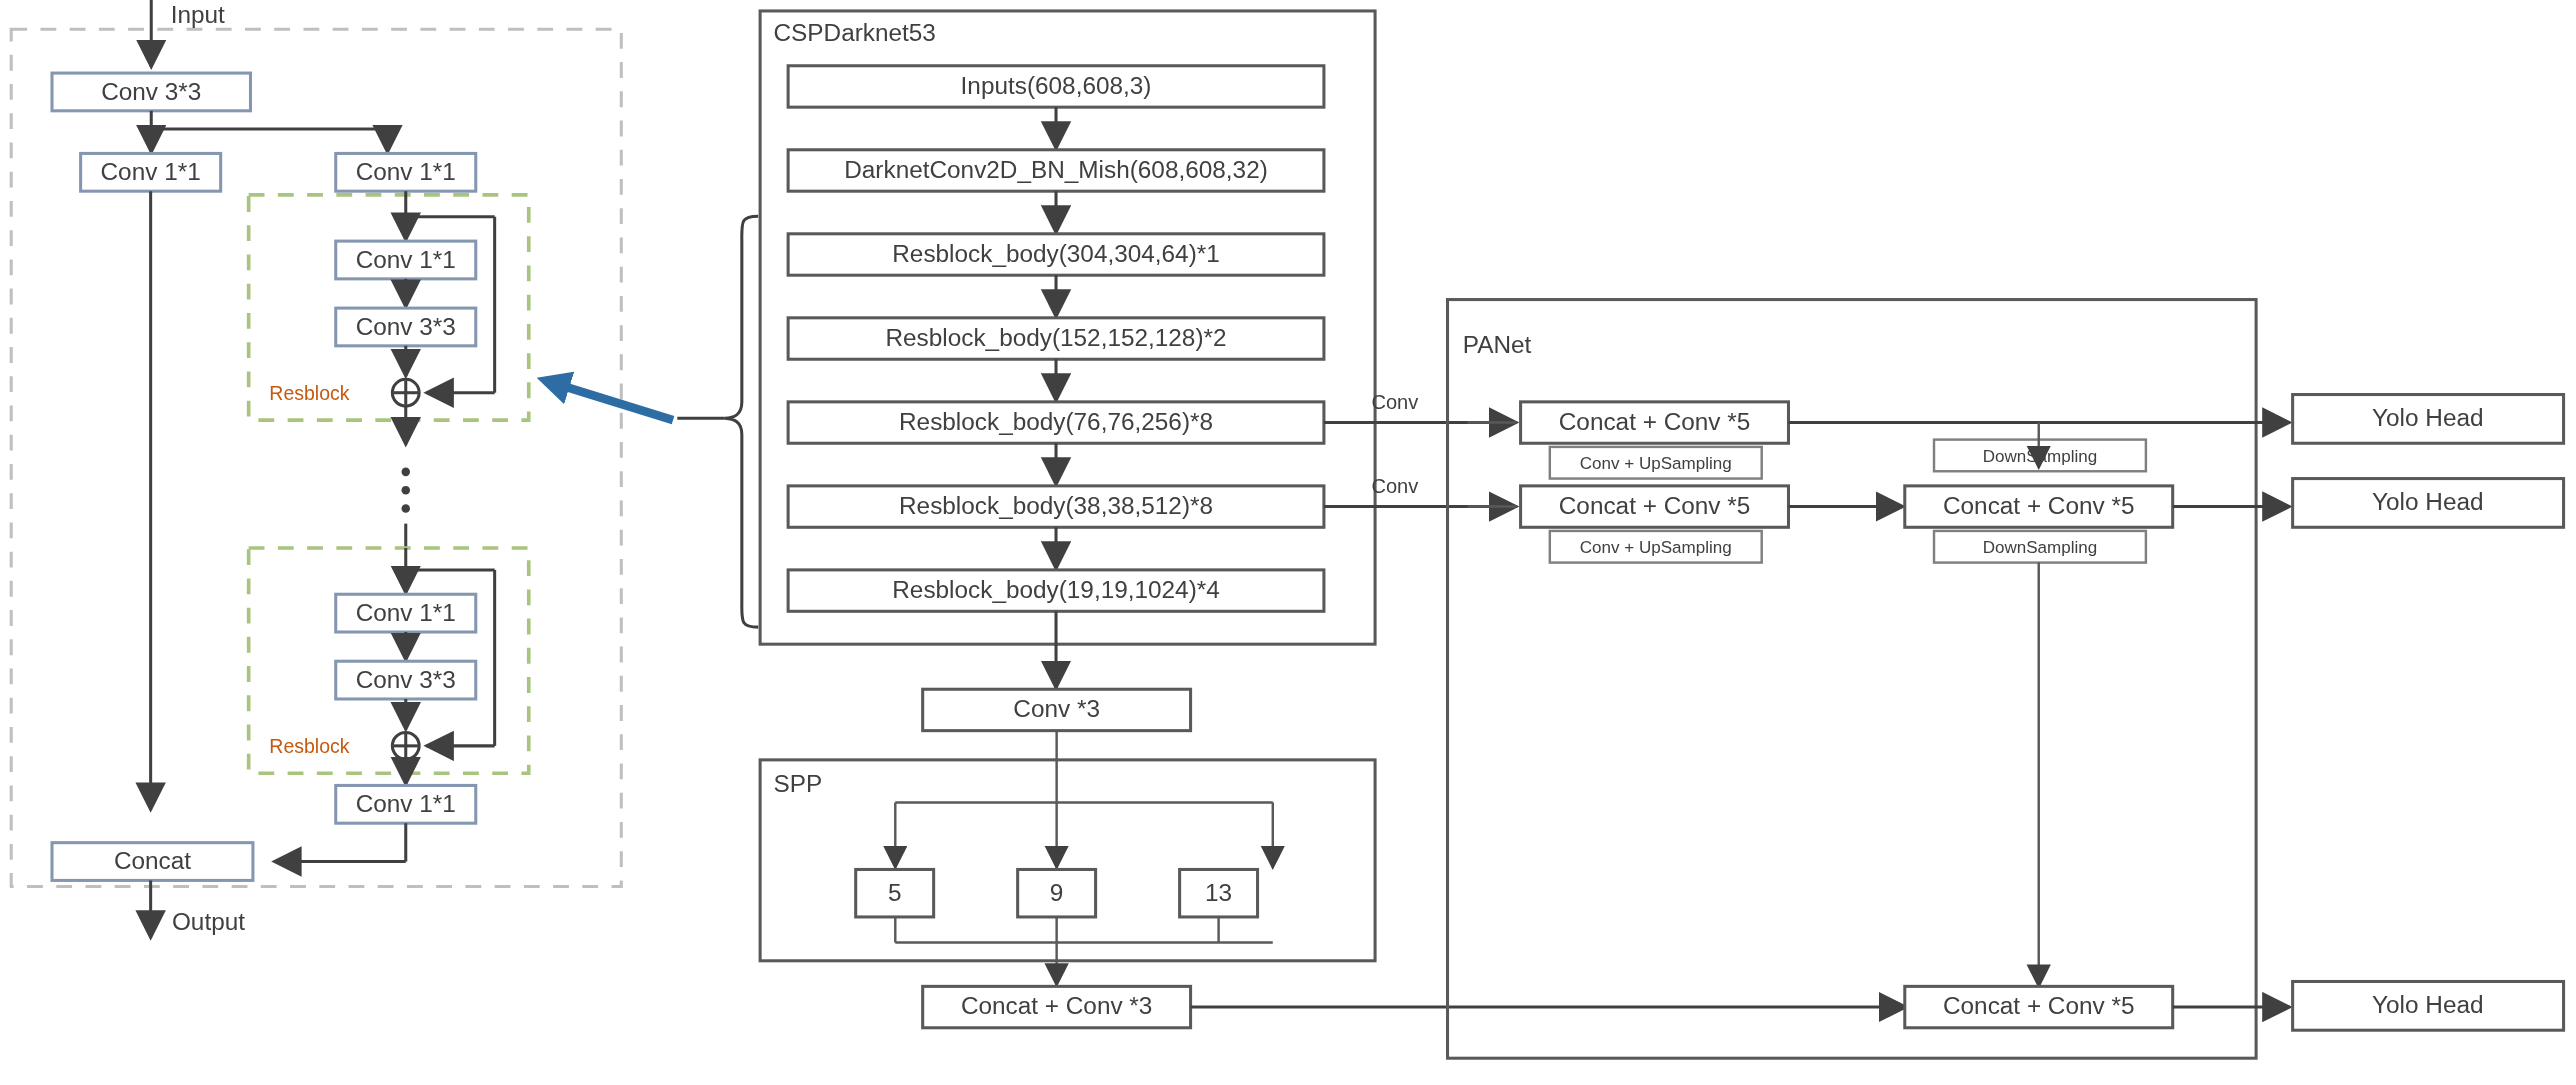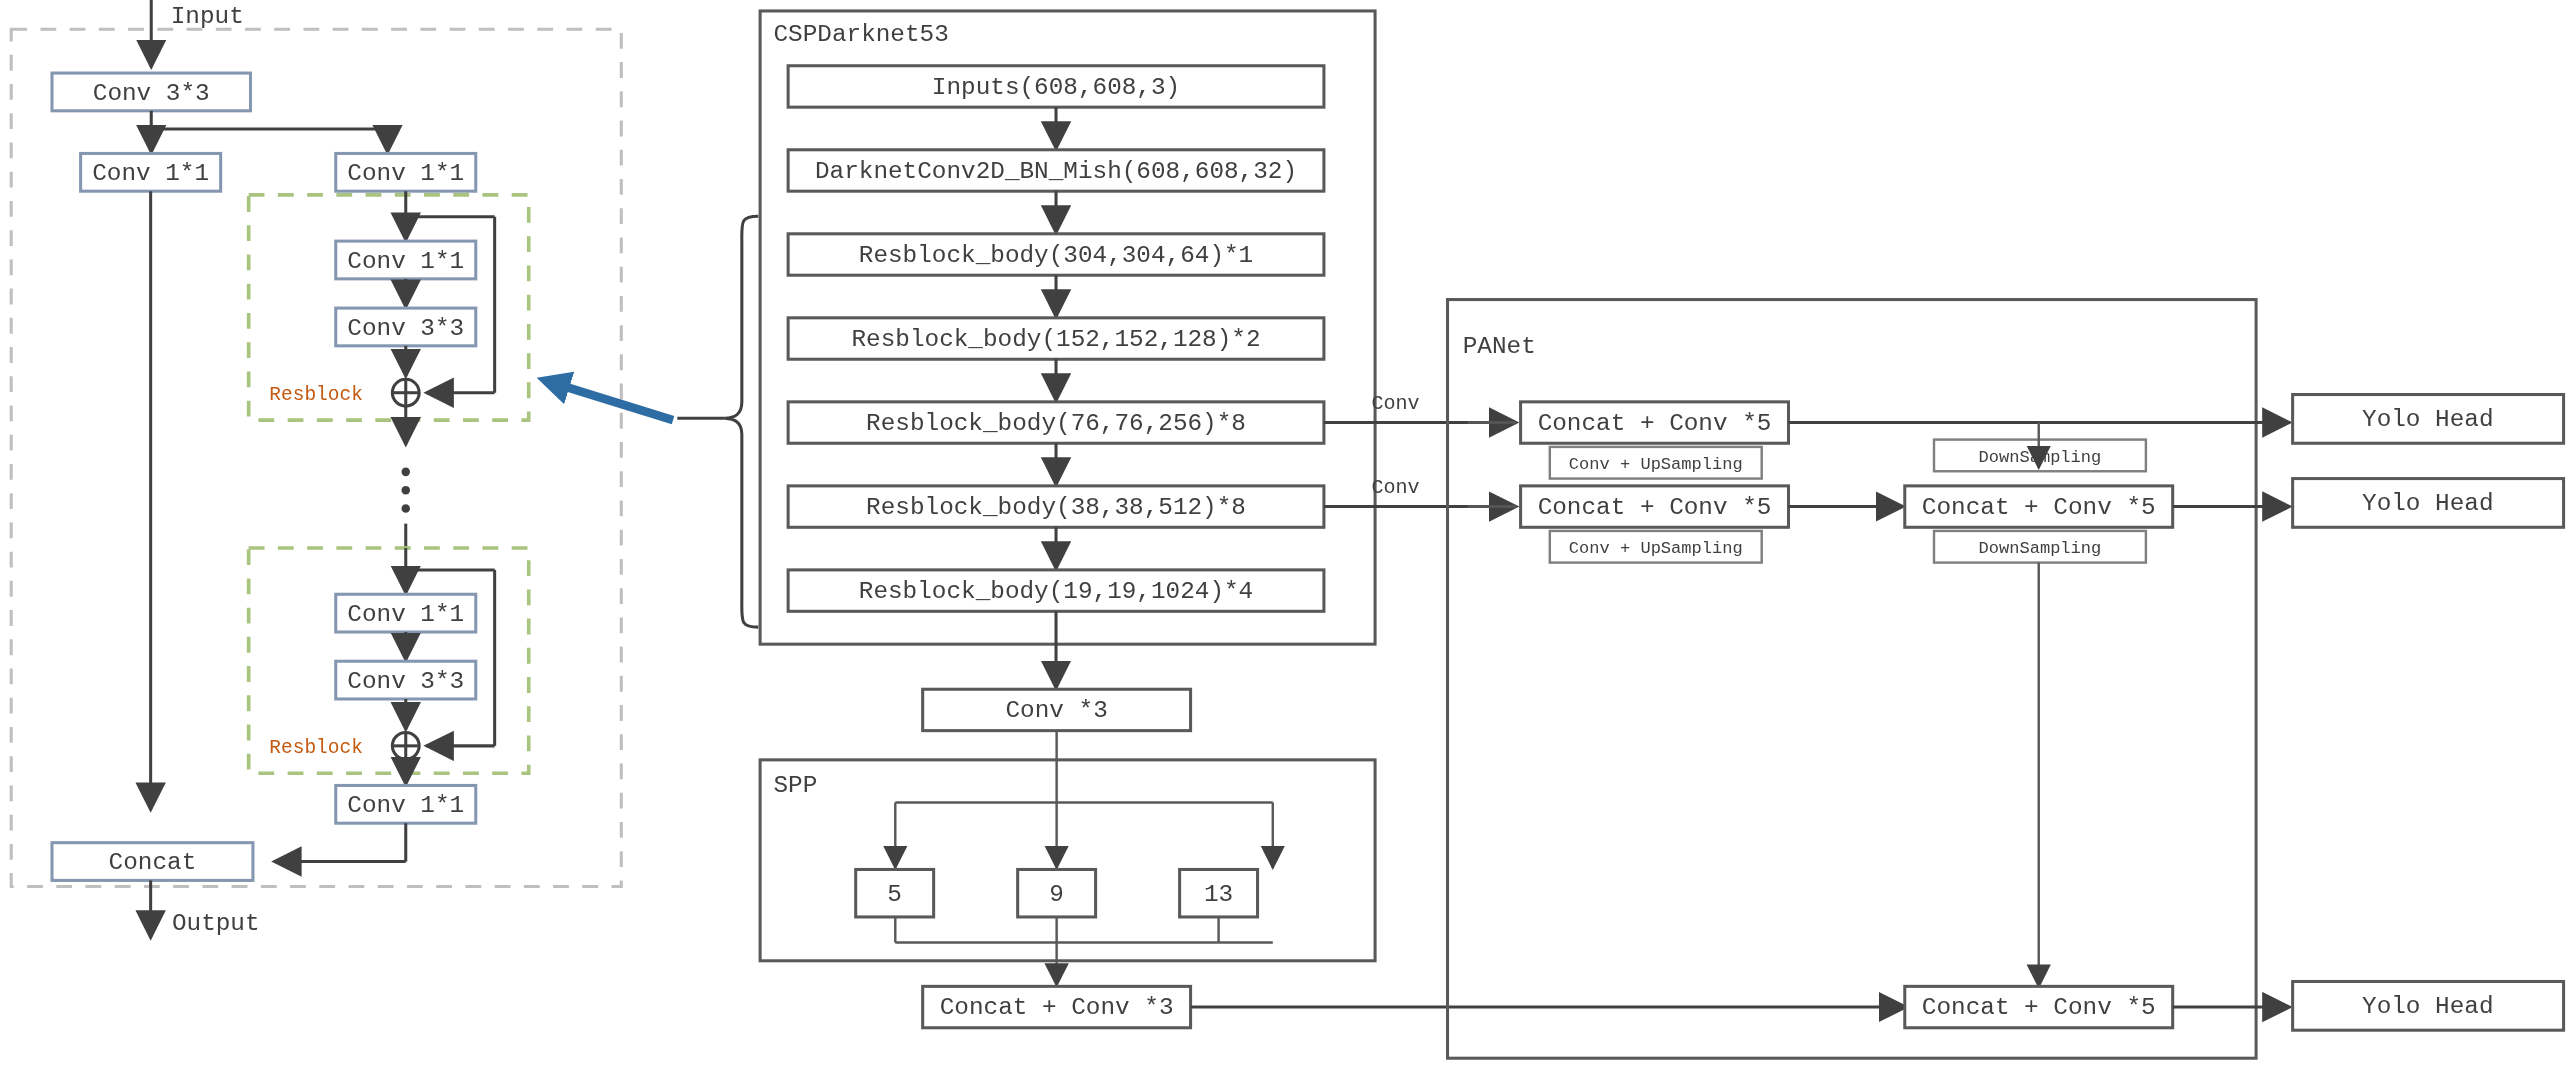--- a/index.html
+++ b/index.html
@@ -1,17 +1,17 @@
 <!DOCTYPE html>
 <html style="font-size:9.7px"><head>
 <meta charset="utf-8">
 <style>
   html,body{margin:0;padding:0;background:#ffffff;}
   #stage{position:relative;width:2281px;height:1085px;background:#ffffff;
-         font-family:Liberation Mono, monospace;}
+         font-family:Liberation Sans, sans-serif;}
   svg#diagram{position:absolute;left:0;top:0;width:2576px;height:1085px;}
   .bx{fill:#ffffff;}
   .bx-grey{stroke:#595959;stroke-width:5;}
   .bx-blue{stroke:#8496b0;stroke-width:5;}
   .bx-thin{stroke:#7f7f7f;stroke-width:4;}
   .grp{fill:none;stroke:#595959;stroke-width:5;}
   .ln{stroke:#404040;stroke-width:5;fill:none;}
   .ln-thin{stroke:#595959;stroke-width:4;fill:none;}
   .dash-grey{fill:none;stroke:#bfbfbf;stroke-width:5;stroke-dasharray:26 22;}
   .dash-green{fill:none;stroke:#a9c47f;stroke-width:6;stroke-dasharray:26 22;}

